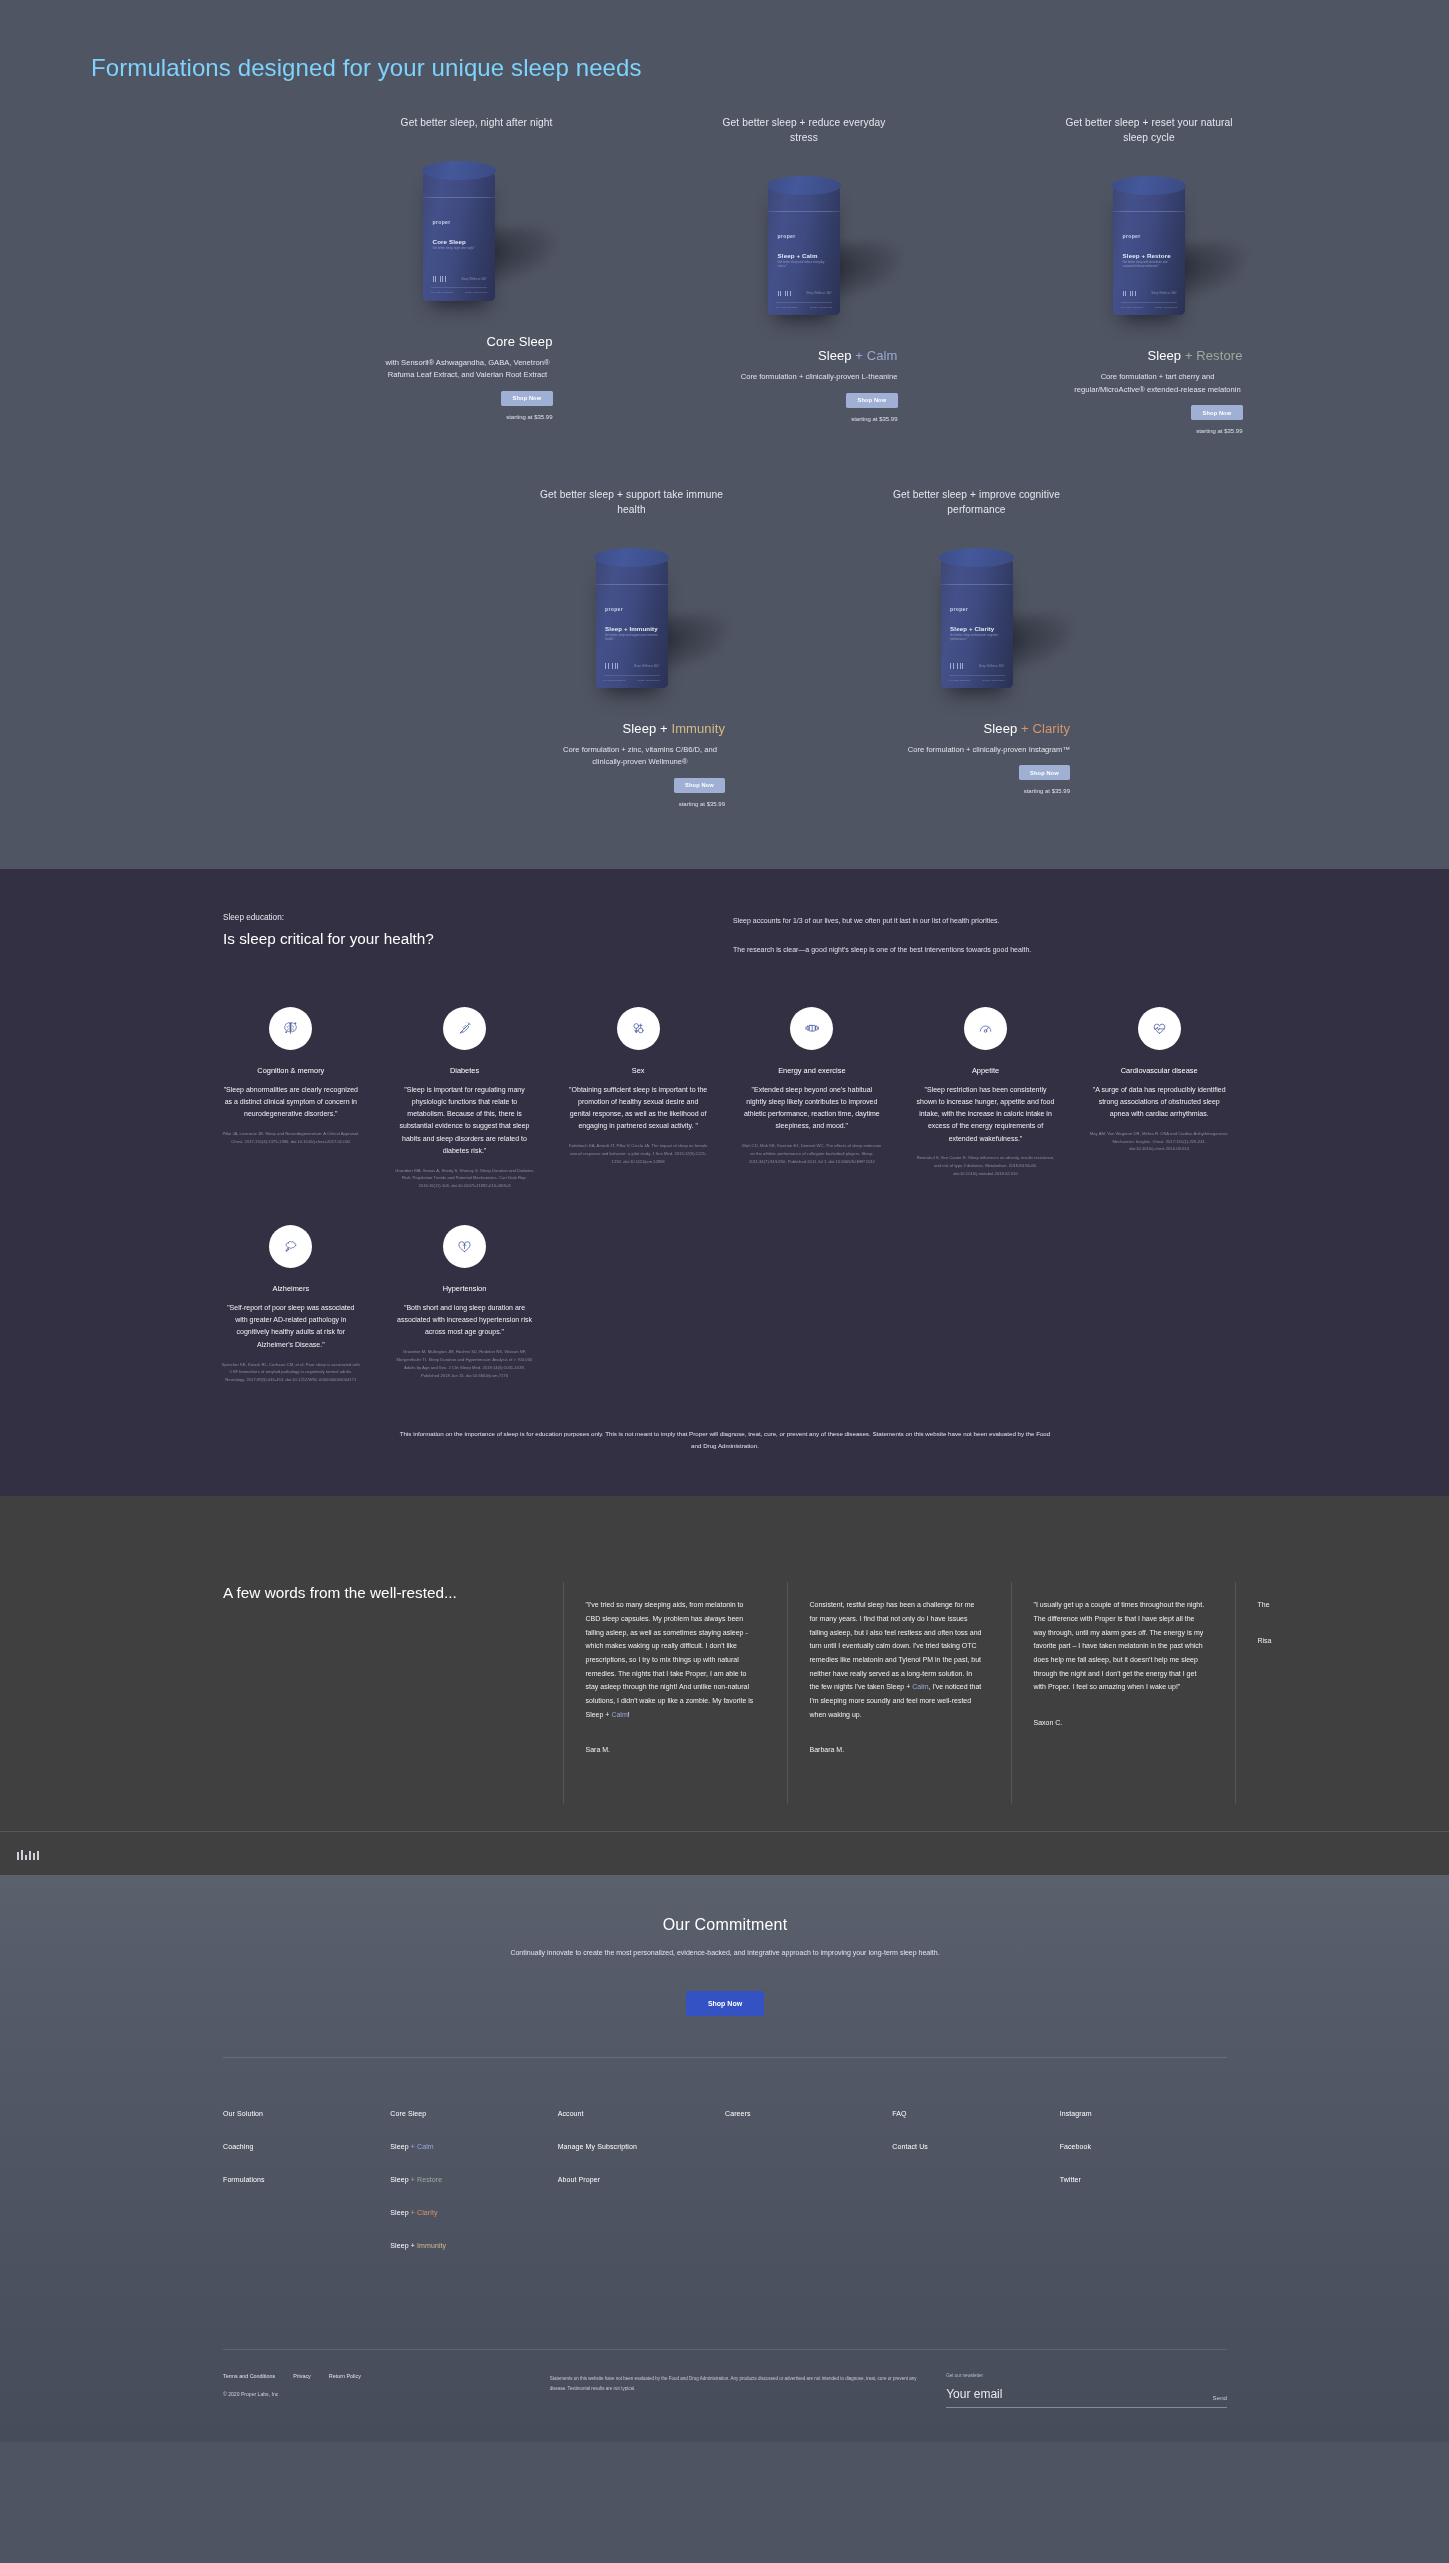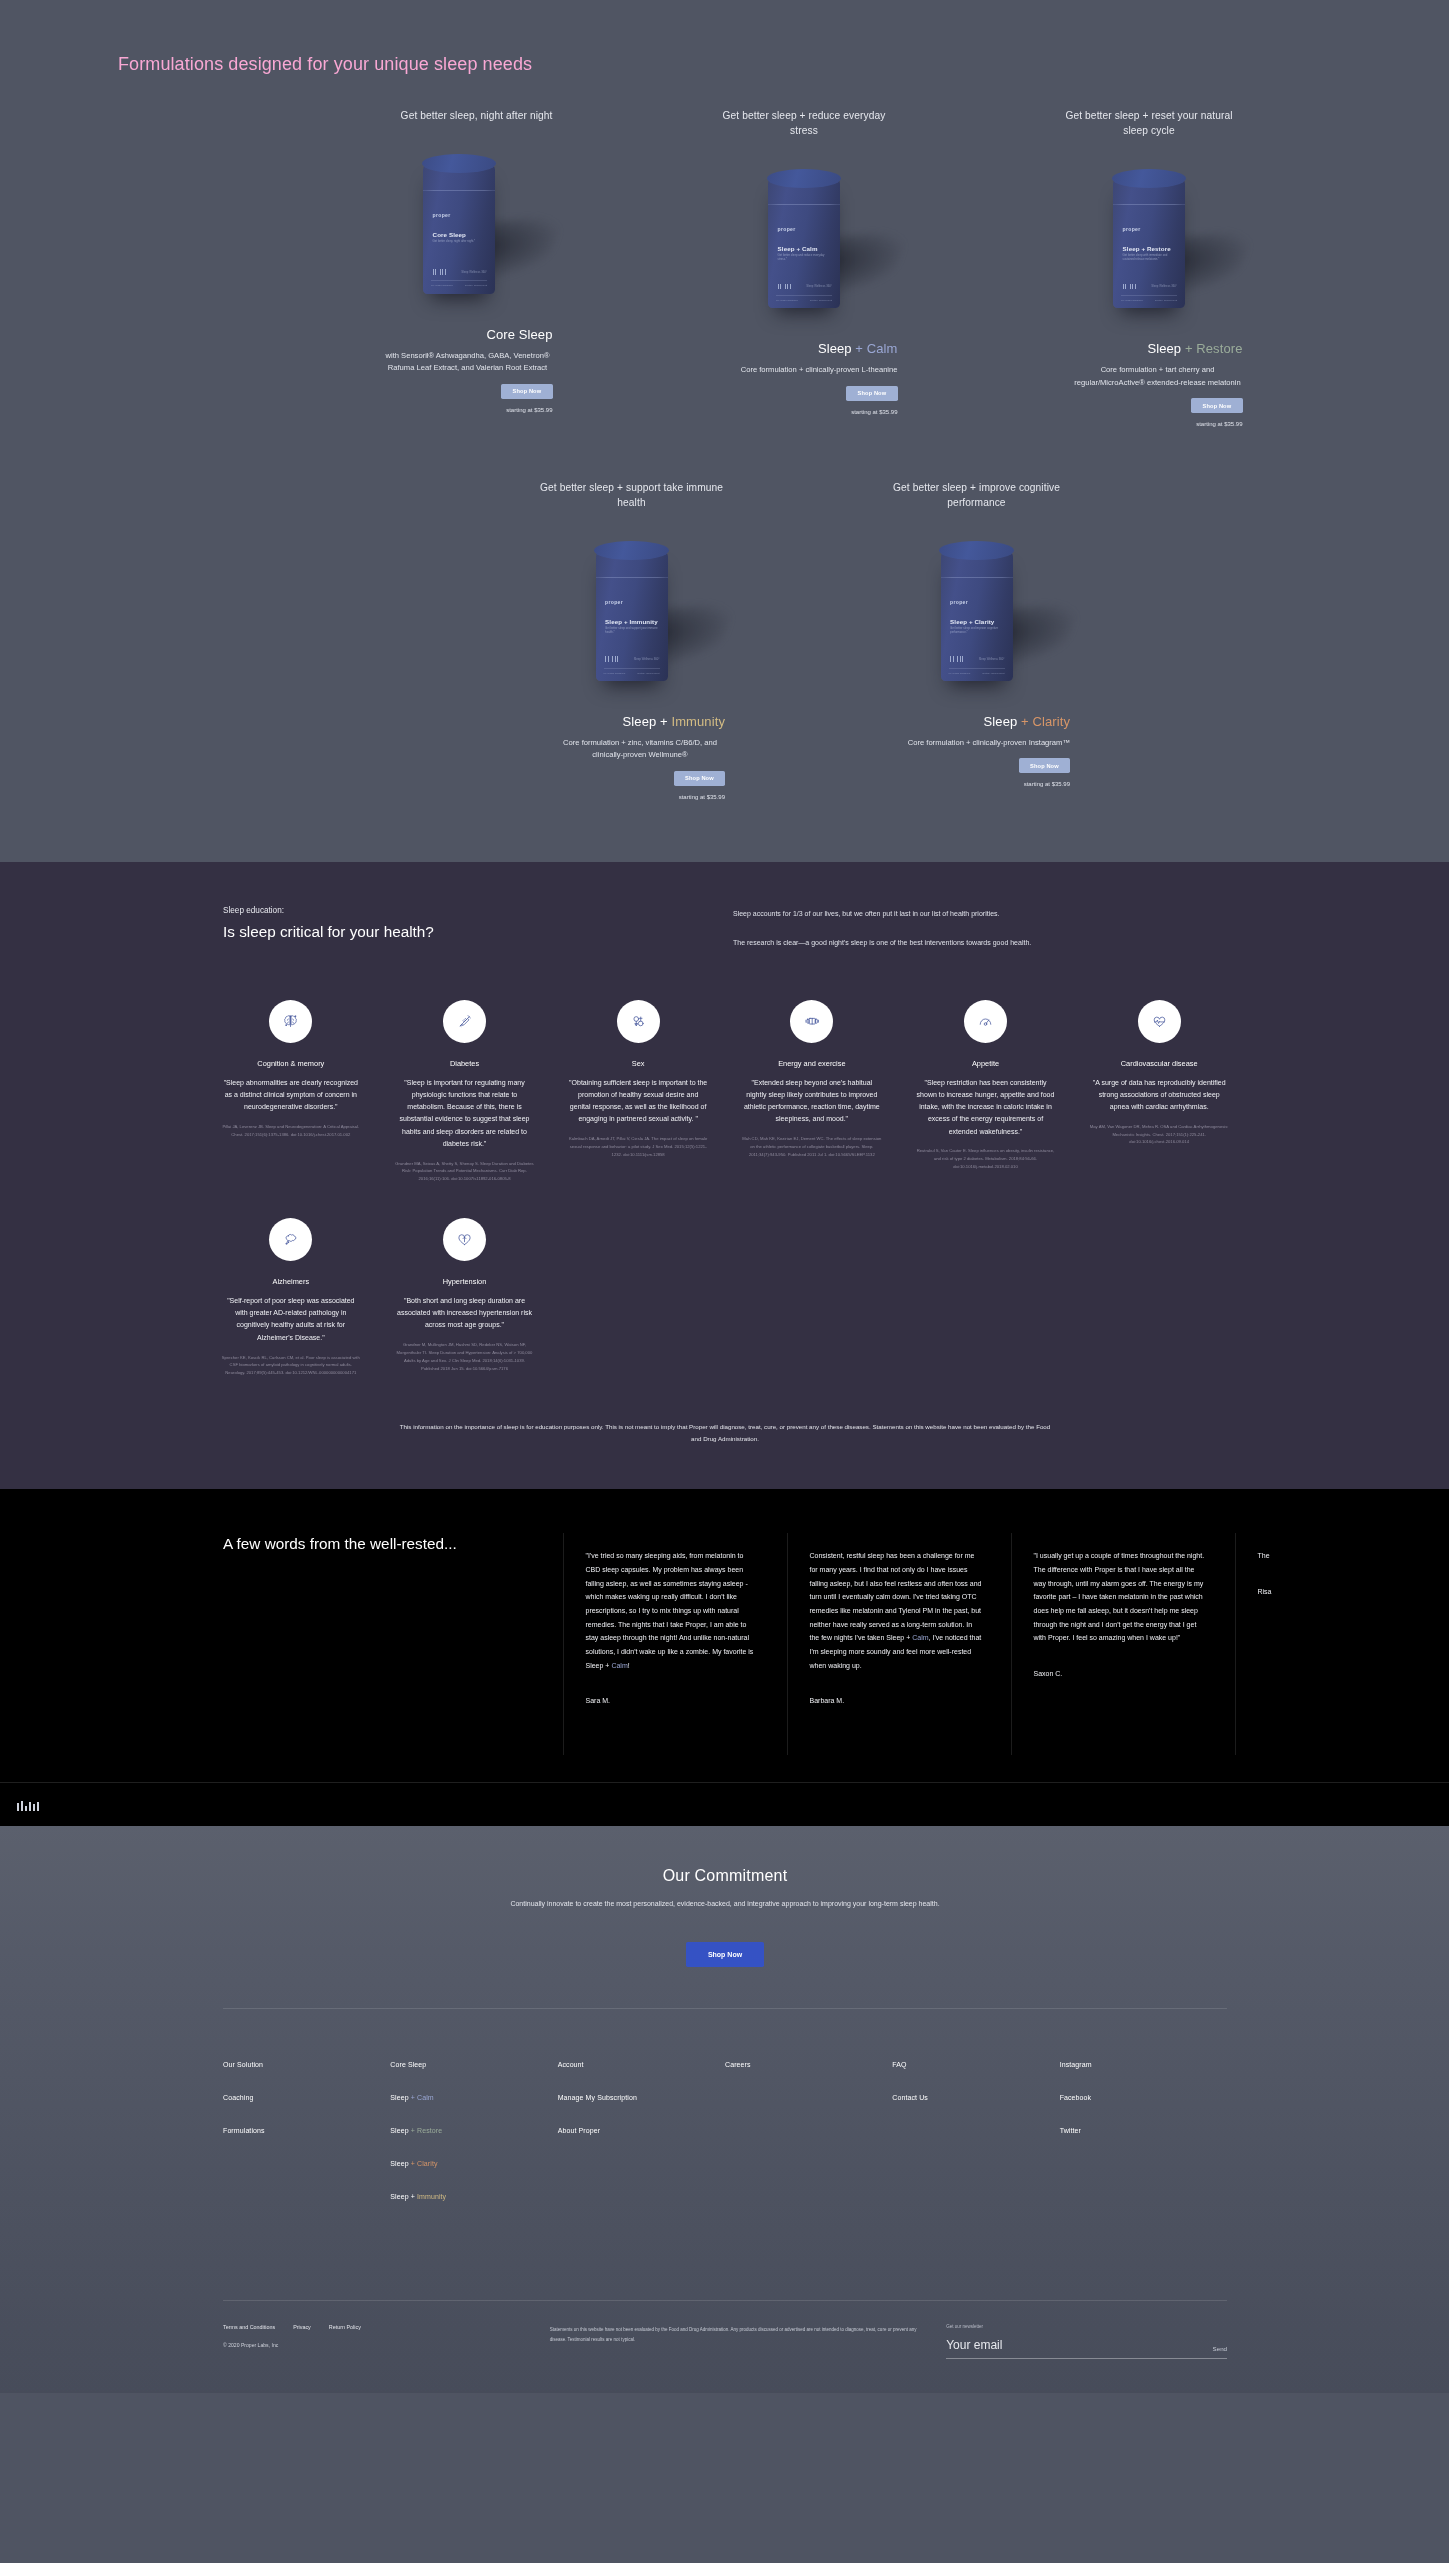--- a/index.html
+++ b/index.html
@@ -10,24 +10,24 @@
     color: #ffffff;
     -webkit-font-smoothing: antialiased;
   }
 
   
   .products-section {
     background: #505563;
     padding: 54px 0 62px 0;
   }
   .section-title {
-    font-size: 18px;
+    font-size: 24px;
     font-weight: 400;
-    color: #f9a8d4;
-    margin-left: 118px;
+    color: #7dd3fc;
+    margin-left: 91px;
     letter-spacing: 0.1px;
   }
   .product-row {
     display: flex;
     justify-content: center;
     margin-top: 34px;
   }
   .product-row.row2 { margin-top: 54px; }
   .product-card {
     width: 345px;
@@ -259,22 +259,22 @@
     width: 651px;
     text-align: center;
     font-size: 6.2px;
     line-height: 1.9;
     color: #e3e4ea;
     font-weight: 300;
   }
 
   
   .testi-section {
-    background: #000000;
-    padding: 44px 0 0 0;
+    background: #404040;
+    padding: 86px 0 0 0;
     position: relative;
     overflow: hidden;
   }
   .testi-inner { display: flex; padding-left: 223px; }
   .testi-title {
     font-size: 15.3px;
     line-height: 1.45;
     font-weight: 400;
     width: 340px;
     flex: none;

